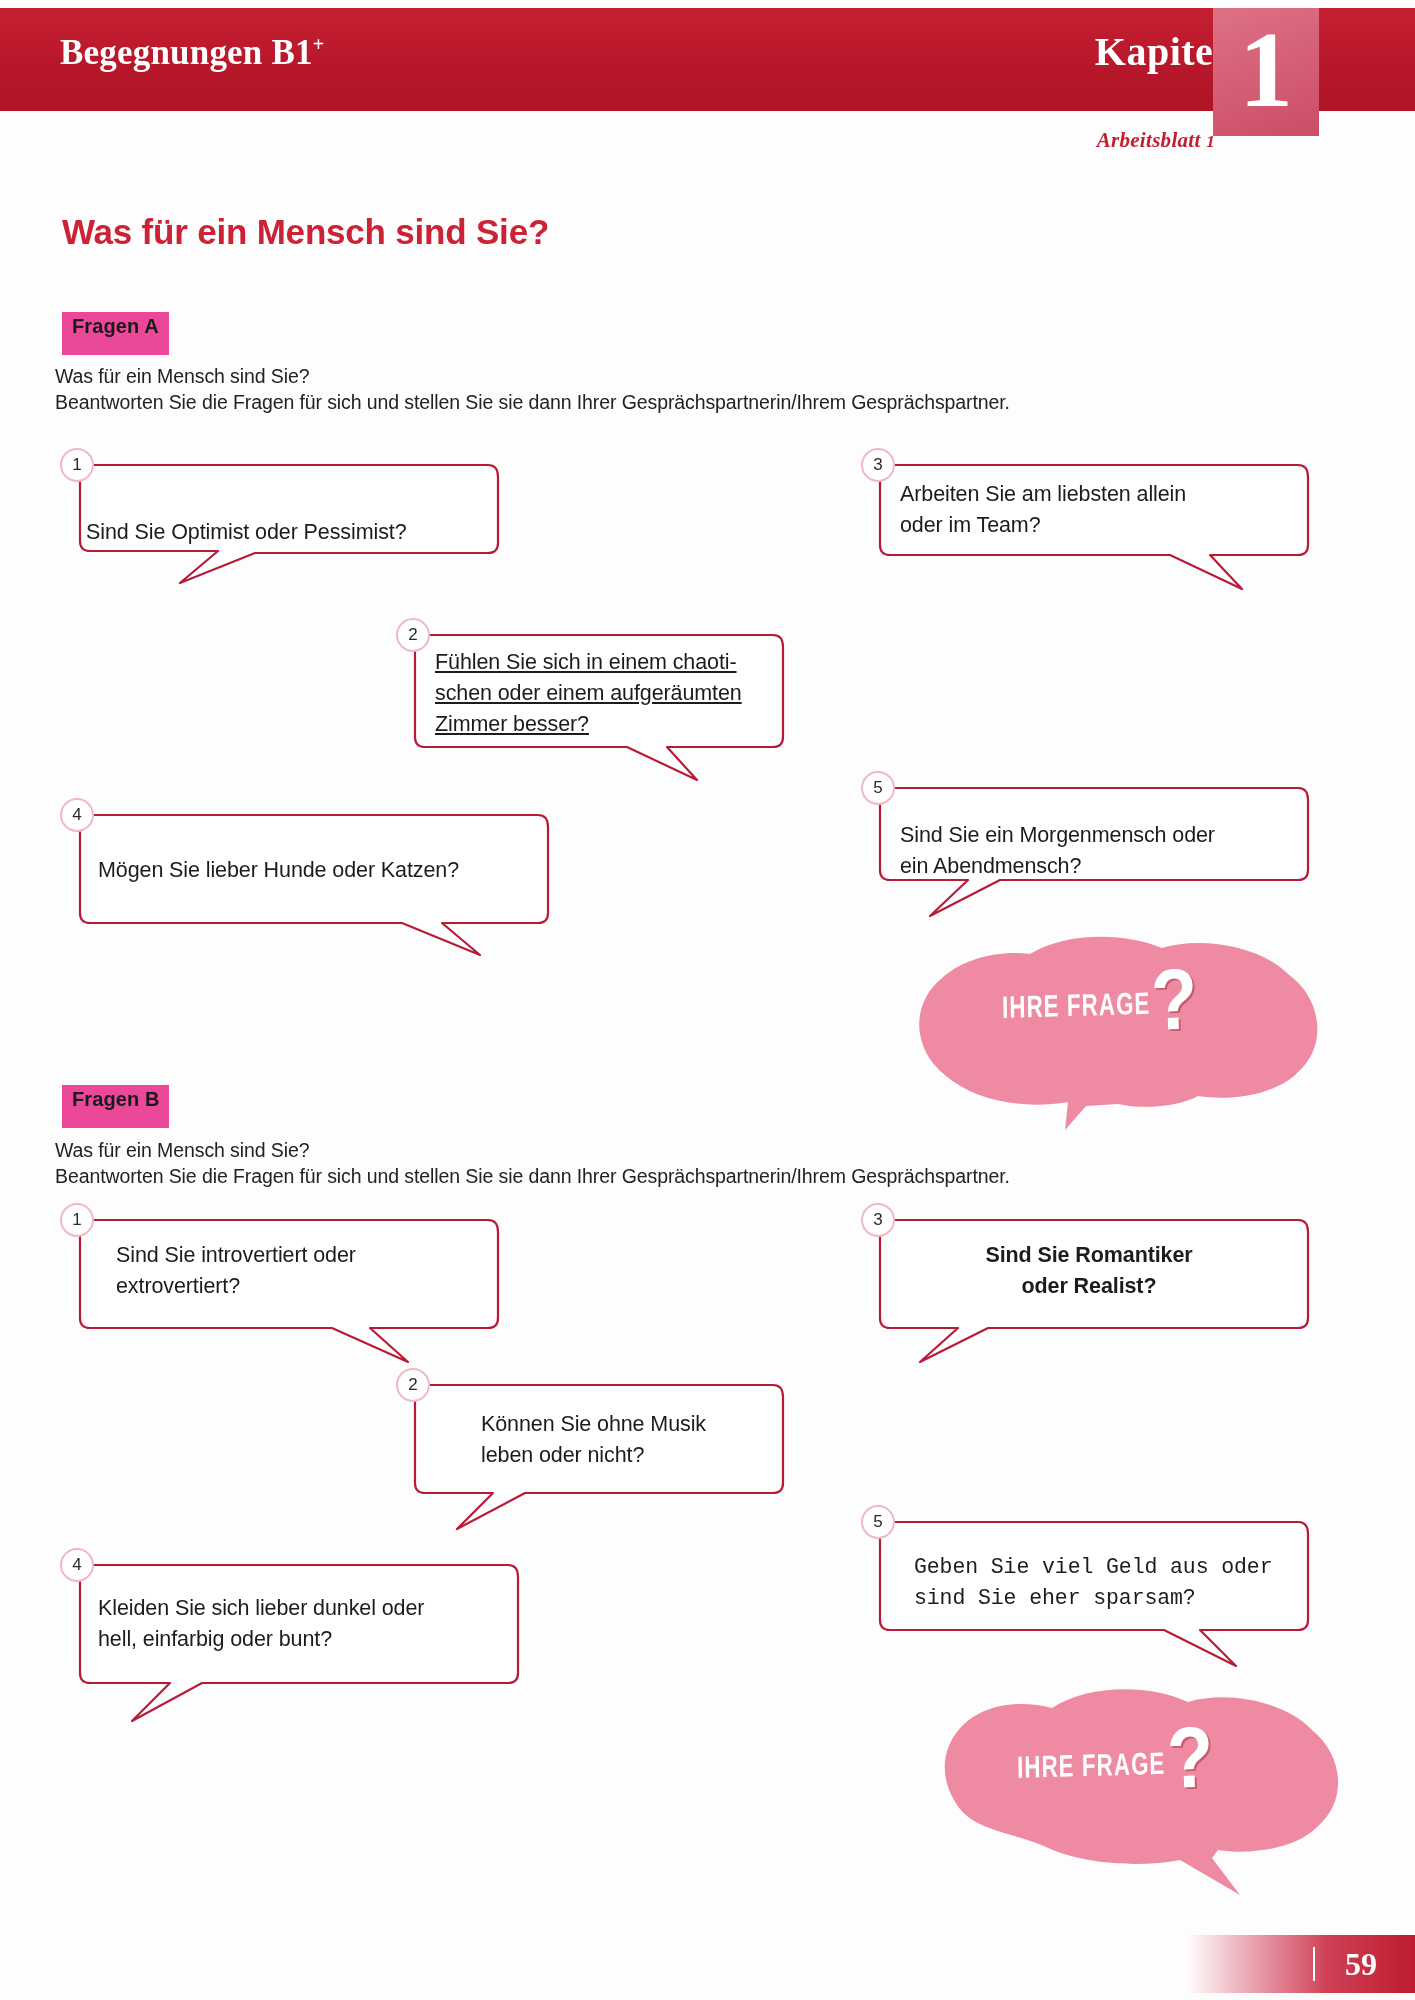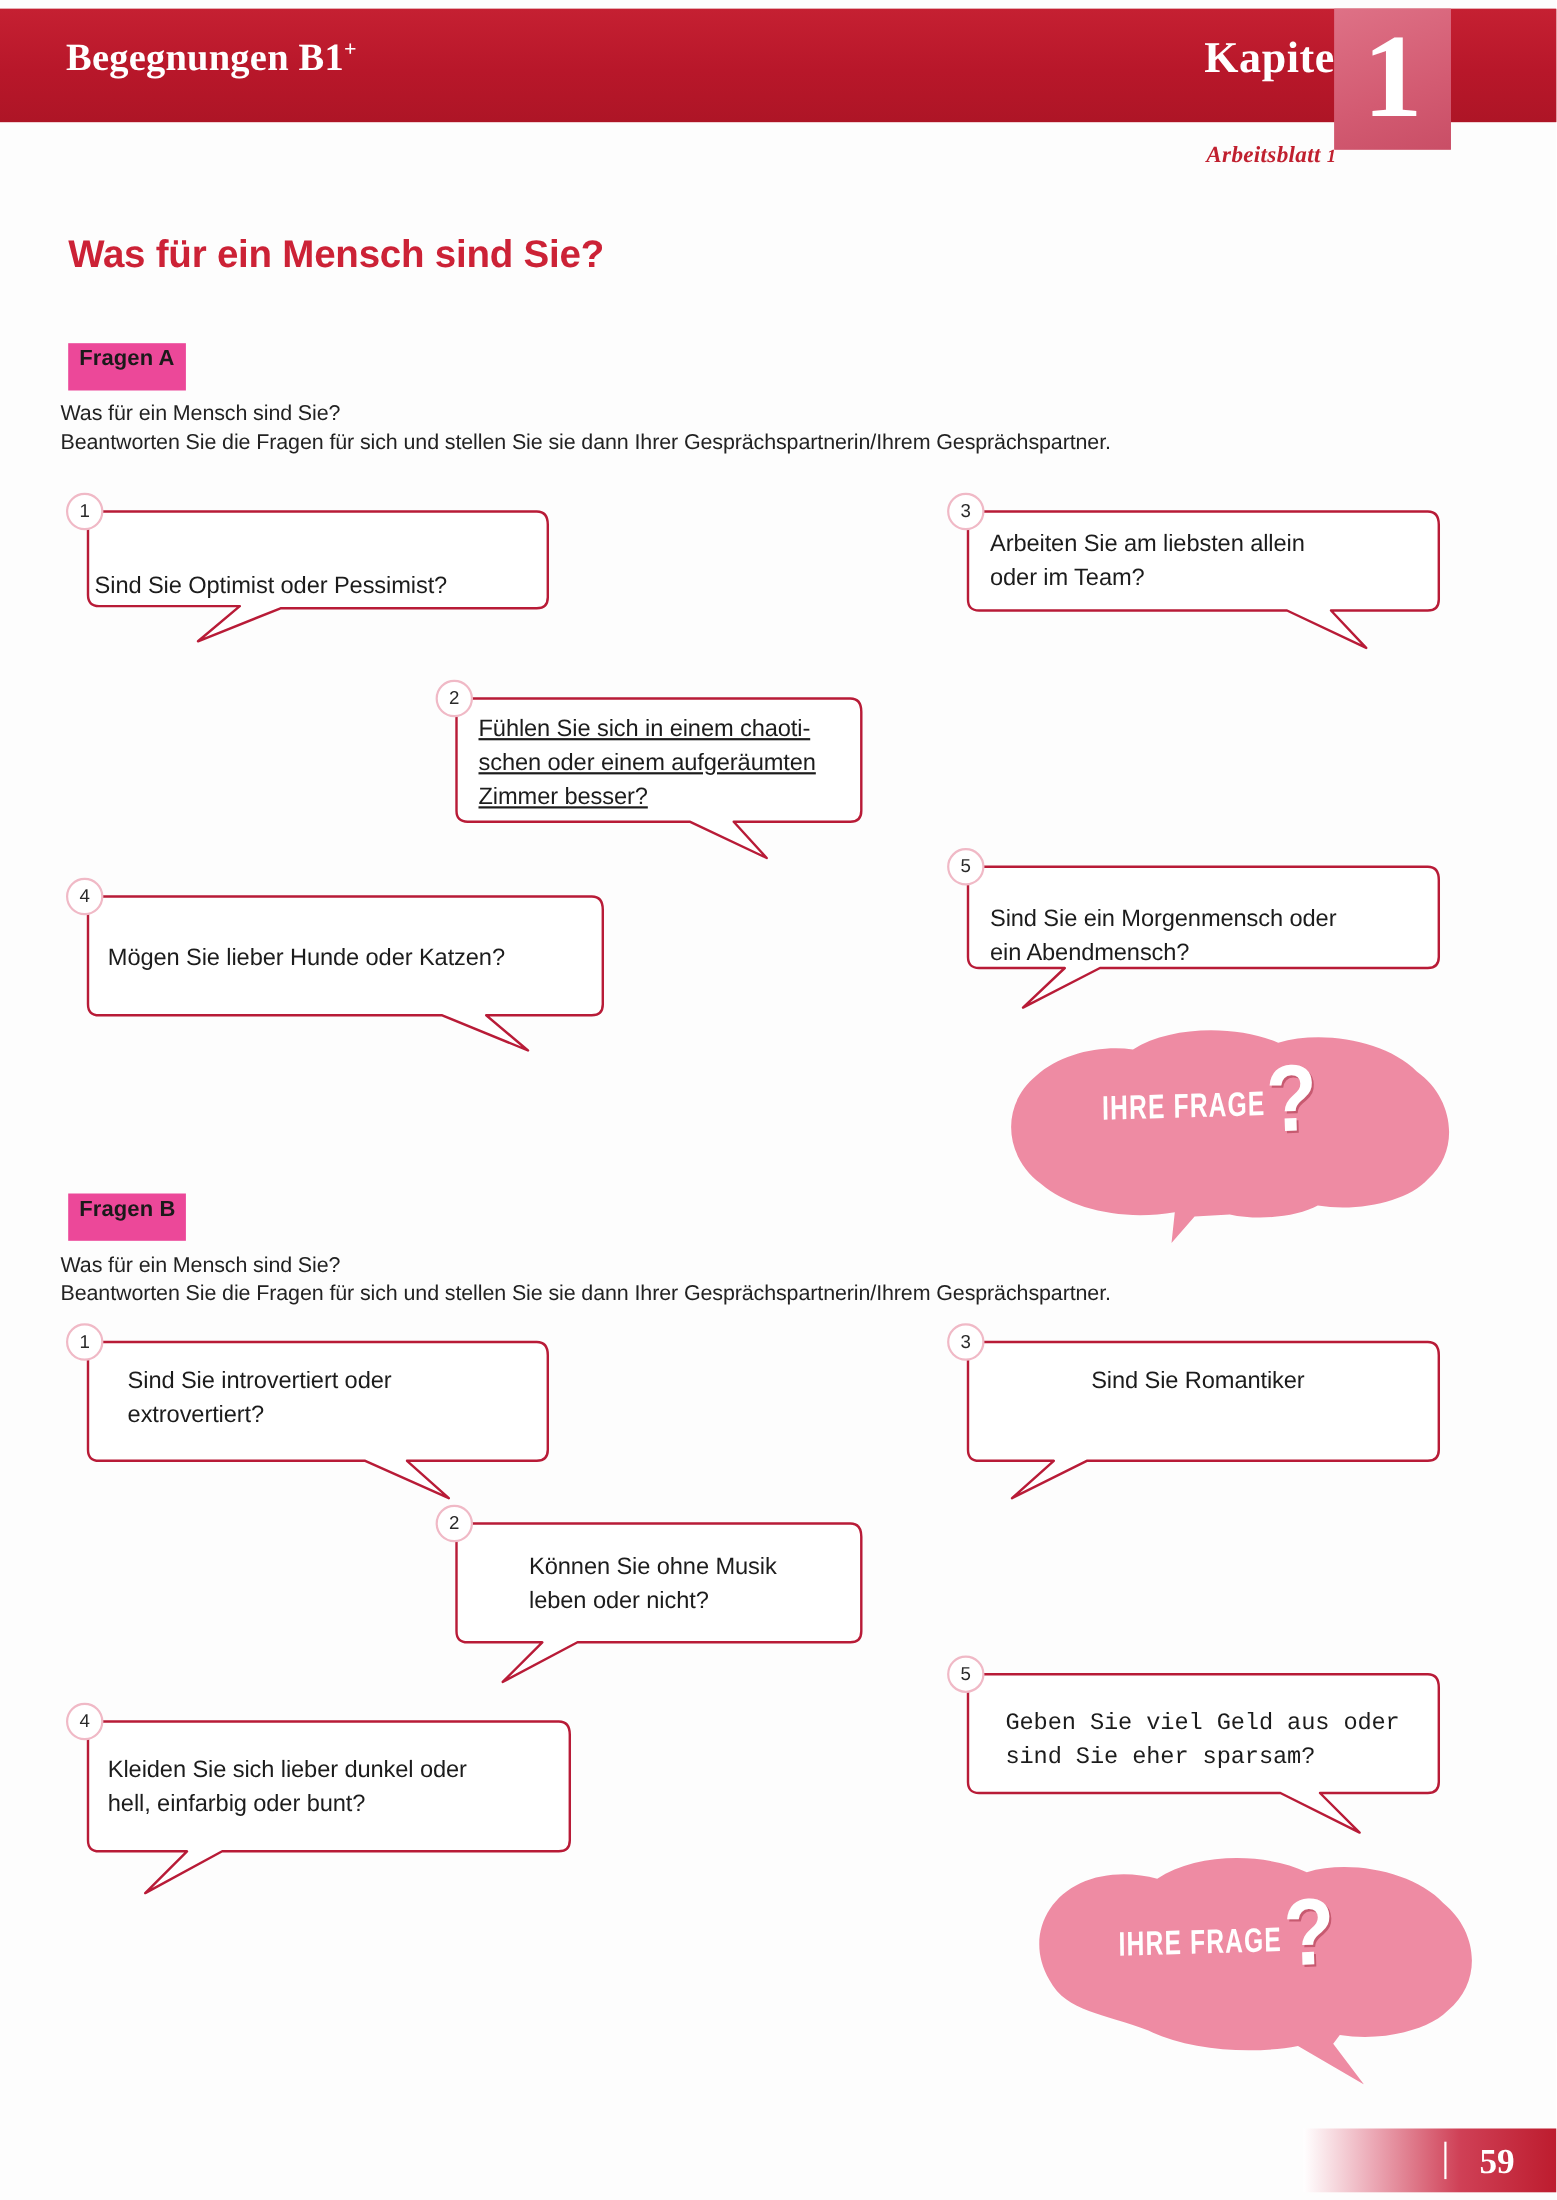--- a/index.html
+++ b/index.html
@@ -296,22 +296,23 @@
       <div>Sind Sie introvertiert oder</div>
       <div>extrovertiert?</div>
     </div>
   </div>
   <div class="bubble-num" style="left:60px; top:1203px;">1</div>
 
   <div class="bubble" style="left:870px; top:1210px; width:460px; height:160px;">
     <svg width="460" height="160" viewBox="0 0 460 160">
       <path d="M 20 10 L 428 10 Q 438 10 438 22 L 438 108 Q 438 118 428 118 L 118 118 L 50 152 L 88 118 L 20 118 Q 10 118 10 108 L 10 22 Q 10 10 20 10 Z" fill="#ffffff" stroke="#b81b37" stroke-width="2.2" stroke-linejoin="round"></path>
     </svg>
-    <div class="bubble-text" style="left:0px; top:30px; width:438px; text-align:center;">
+    <div class="bubble-text" style="left:0px; top:30px; width:438px; text-align:center;font-weight:bold;">
       <div>Sind Sie Romantiker</div>
+      <div>oder Realist?</div>
     </div>
   </div>
   <div class="bubble-num" style="left:861px; top:1203px;">3</div>
 
   <div class="bubble" style="left:405px; top:1375px; width:420px; height:165px;">
     <svg width="420" height="165" viewBox="0 0 420 165">
       <path d="M 20 10 L 368 10 Q 378 10 378 22 L 378 108 Q 378 118 368 118 L 120 118 L 52 154 L 88 118 L 20 118 Q 10 118 10 108 L 10 22 Q 10 10 20 10 Z" fill="#ffffff" stroke="#b81b37" stroke-width="2.2" stroke-linejoin="round"></path>
     </svg>
     <div class="bubble-text" style="left:76px; top:34px; width:300px;">
       <div>Können Sie ohne Musik</div>

